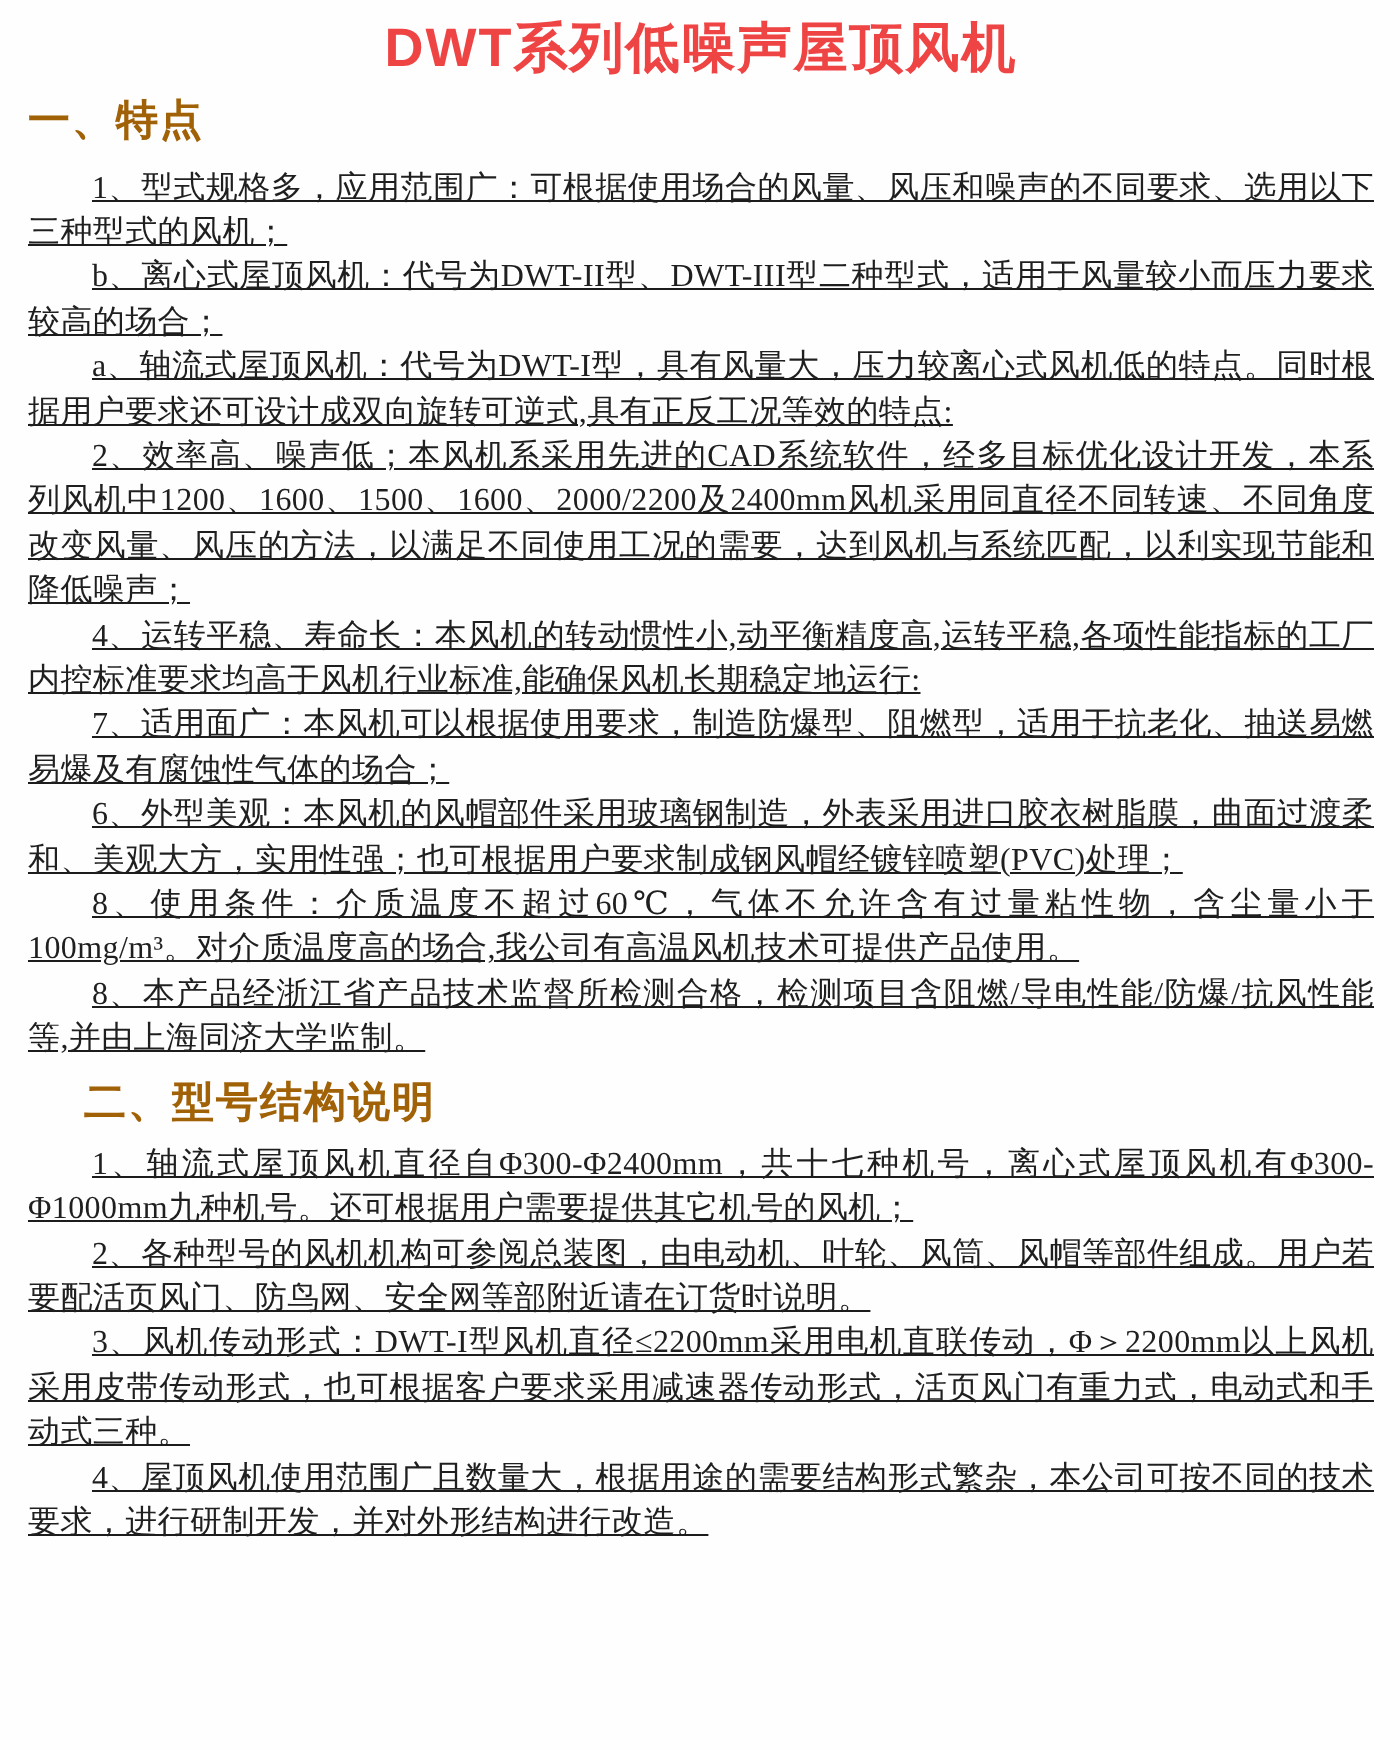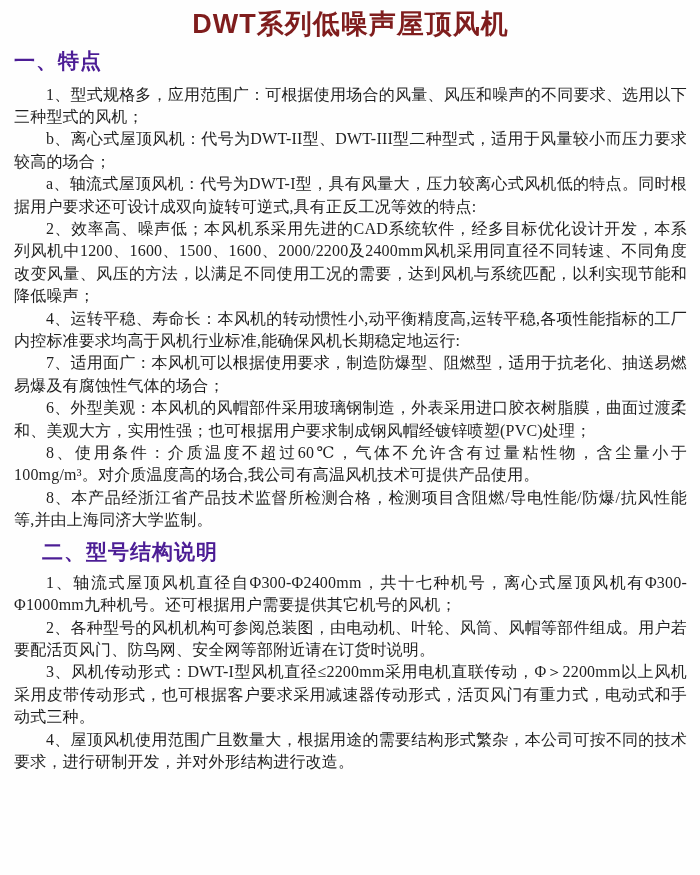--- a/index.html
+++ b/index.html
@@ -16,40 +16,41 @@
     padding: 6px 13px 0 14px;
     overflow: hidden;
     font-family: "Liberation Serif", "DejaVu Serif", serif;
   }
   .doc-title {
     margin: 2px 0 0 0;
     text-align: center;
     font-size: 27px;
     font-weight: bold;
     letter-spacing: 1px;
-    color: #7f1d1d;
+    color: #ef4444;
     font-family: "Liberation Sans", "DejaVu Sans", sans-serif;
     line-height: 1.2;
   }
   .section-heading {
     margin: 9px 0 10px 0;
     font-size: 21px;
     font-weight: bold;
-    color: #4c1d95;
+    color: #a16207;
     font-family: "Liberation Sans", "DejaVu Sans", sans-serif;
     line-height: 1.15;
     letter-spacing: 1px;
   }
   .section-heading.second {
     margin-top: 8px;
     margin-bottom: 8px;
     margin-left: 28px;
   }
   .body-block {
     text-align: justify;
+    text-decoration: underline;
   }
   .para {
     margin: 0;
     font-size: 16px;
     line-height: 22.4px;
     text-indent: 2em;
     text-align: justify;
     letter-spacing: 0.2px;
     color: #1f1f1f;
   }

